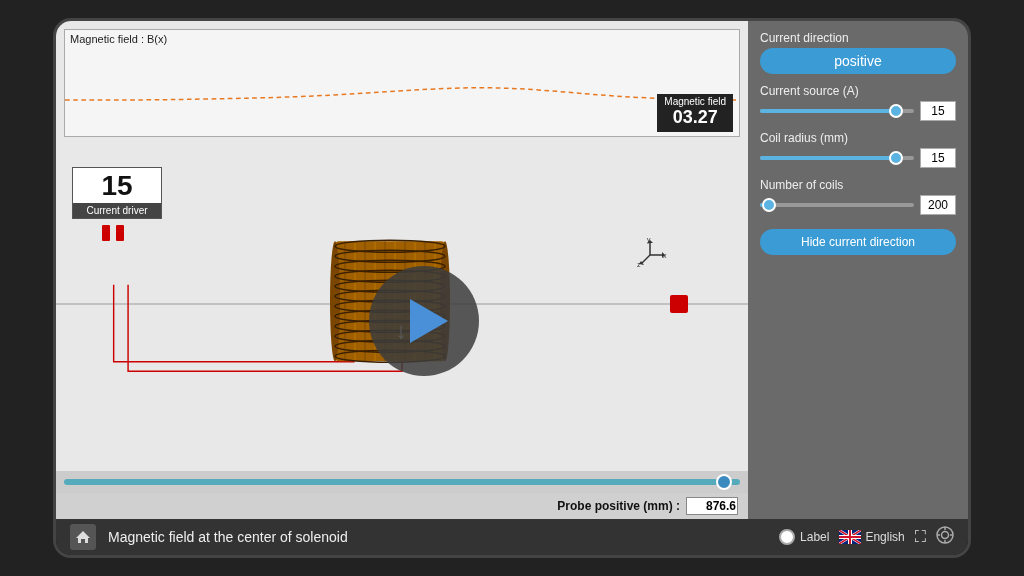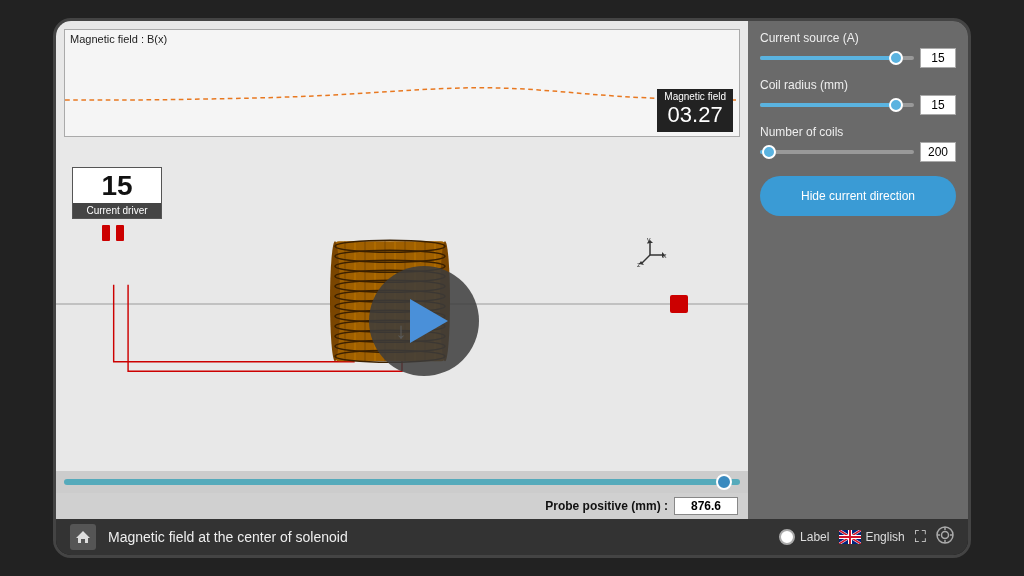--- a/index.html
+++ b/index.html
@@ -68,22 +68,22 @@
       padding: 2px 7px 4px 7px;
       text-align: center;
       min-width: 70px;
       margin-top: 20px;
     }
     .magnetic-field-badge .badge-label {
       font-size: 10px;
       display: block;
     }
     .magnetic-field-badge .badge-value {
-      font-size: 22px;
-      font-weight: normal;
+      font-size: 18px;
+      font-weight: bold;
       display: block;
     }
     
     .scene {
       flex: 1;
       position: relative;
       overflow: hidden;
     }
     
     .axis-line {
@@ -245,21 +245,21 @@
     .probe-pos-label {
       font-size: 12px;
       font-weight: bold;
       color: #111;
     }
     .probe-pos-value {
       background: #fff;
       border: 1px solid #888;
       font-size: 12px;
       font-weight: bold;
-      padding: 1px 16px;
+      padding: 1px 1px;
       min-width: 52px;
       text-align: right;
     }
     
     .right-panel {
       width: 220px;
       background: #6a6a6a;
       display: flex;
       flex-direction: column;
       padding: 10px 12px;
@@ -316,21 +316,21 @@
       font-size: 12px;
       width: 36px;
       padding: 2px 4px;
       text-align: center;
     }
     .hide-btn {
       background: #3a9bd5;
       color: #fff;
       border: none;
       border-radius: 20px;
-      padding: 13px 0;
+      padding: 6px 0;
       font-size: 12px;
       width: 100%;
       cursor: pointer;
       text-align: center;
       margin-top: 4px;
     }
     
     .bottom-bar {
       height: 36px;
       background: #333;
@@ -523,20 +523,24 @@
       </div>
 
       <div class="probe-pos-row">
         <span class="probe-pos-label">Probe positive (mm) :</span>
         <span class="probe-pos-value">876.6</span>
       </div>
     </div>
 
     <div class="right-panel">
 
+      <div>
+        <div class="panel-section-label">Current direction</div>
+        <button class="positive-btn">positive</button>
+      </div>
 
       <div>
         <div class="panel-section-label">Current source (A)</div>
         <div class="slider-row">
           <div class="slider-track">
             <div class="slider-fill" style="width:88%;"></div>
             <div class="slider-thumb" style="left:calc(88% - 7px);"></div>
           </div>
           <div class="slider-value">15</div>
         </div>

